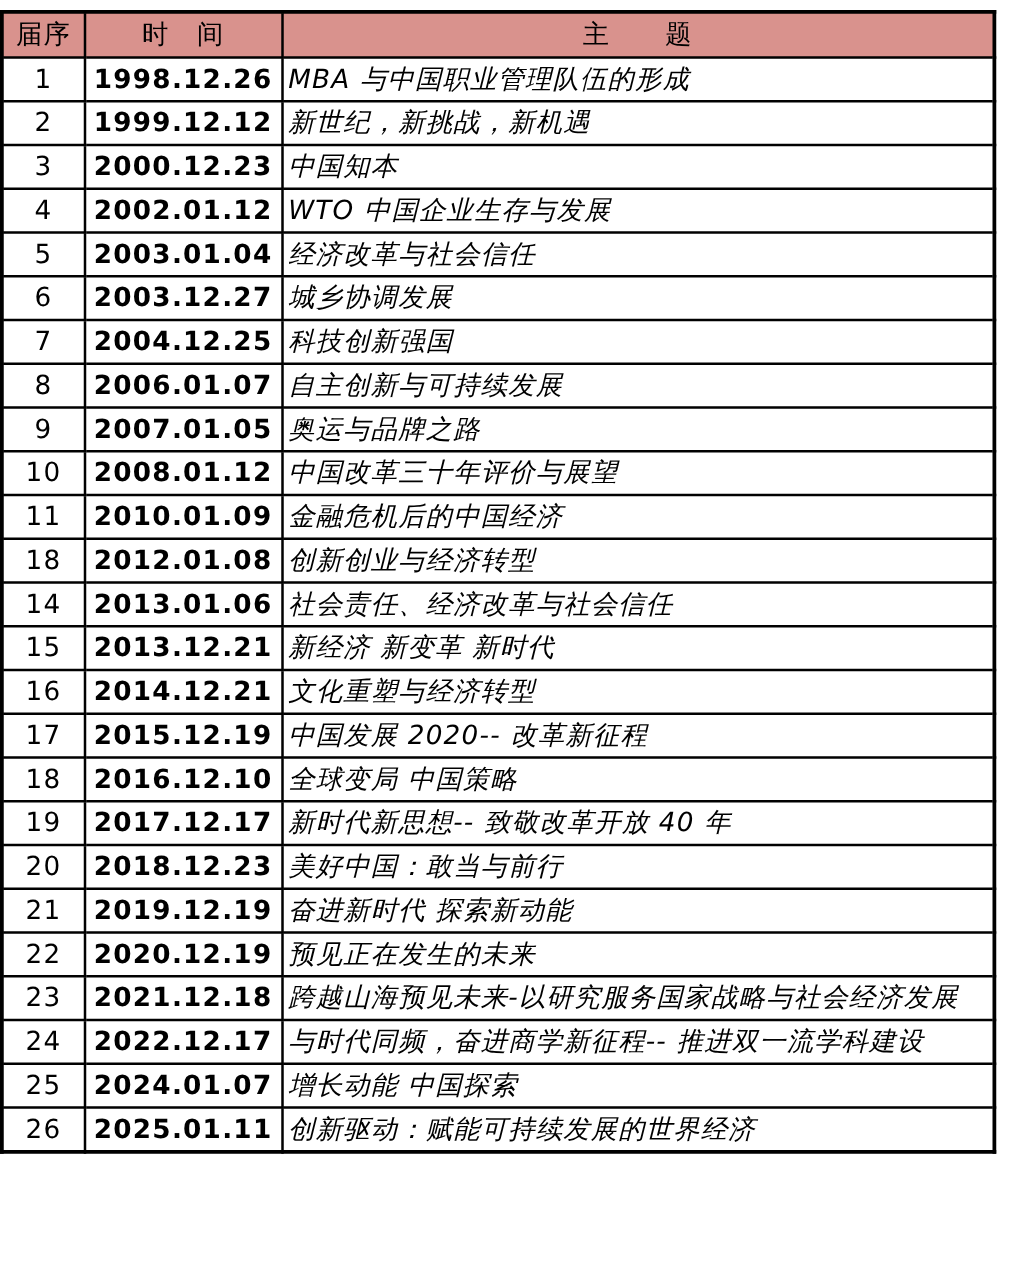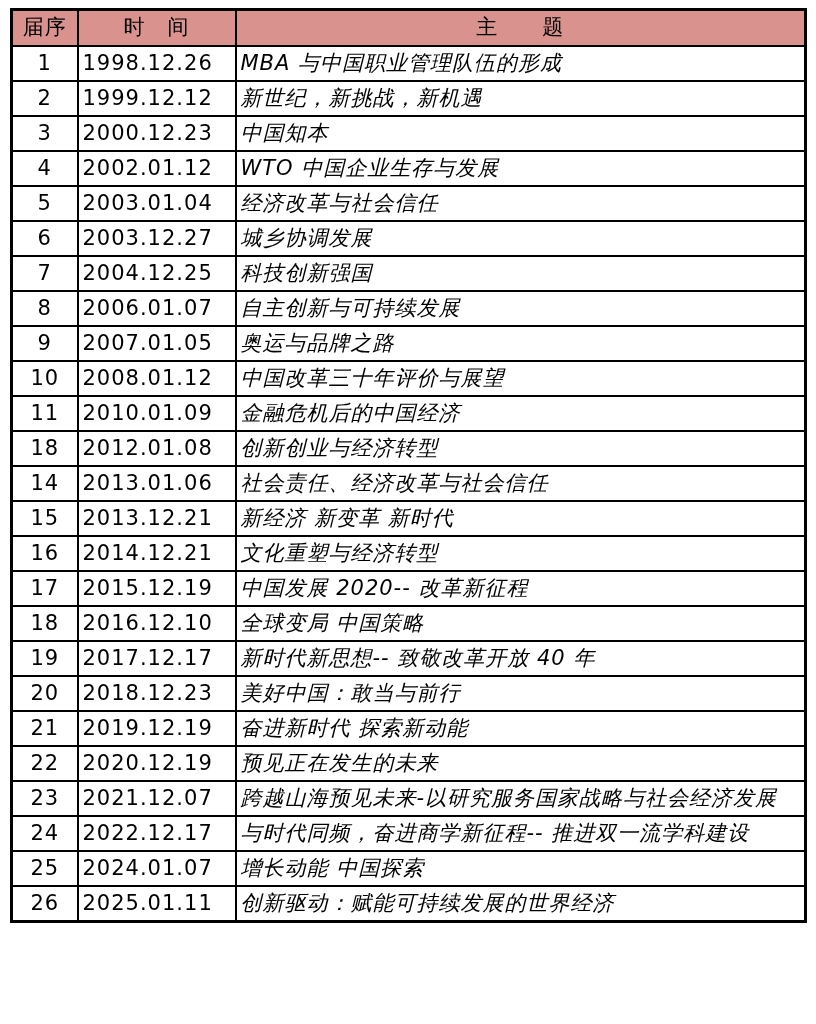--- a/index.html
+++ b/index.html
@@ -7,21 +7,21 @@
     margin: 0;
     padding: 0;
     background: #ffffff;
     font-family: "DejaVu Sans", sans-serif;
     color: #000000;
   }
   .page {
     width: 816px;
     height: 1024px;
     background: #ffffff;
-    padding: 8px 9px 8px 10px;
+    padding: 8px 9px 8px 0;
   }
   table.sessions {
     border-collapse: collapse;
     width: 797px;
     table-layout: fixed;
     border: 3px solid #000000;
   }
   table.sessions th,
   table.sessions td {
     border: 2px solid #000000;
@@ -40,22 +40,24 @@
     height: 36px;
   }
   col.col-session { width: 66px; }
   col.col-date    { width: 158px; }
   col.col-topic   { width: auto; }
   td.session {
     text-align: center;
     letter-spacing: 2px;
   }
   td.date {
+    text-align: center;
     letter-spacing: 2px;
     white-space: nowrap;
+    font-weight: bold;
   }
   td.topic {
     text-align: left;
     padding-left: 11px;
     padding-right: 8px;
     font-style: italic;
   }
 </style>
 </head>
 <body>
@@ -175,21 +177,21 @@
           <td class="date">2019.12.19</td>
           <td class="topic">奋进新时代 探索新动能</td>
         </tr>
         <tr>
           <td class="session">22</td>
           <td class="date">2020.12.19</td>
           <td class="topic">预见正在发生的未来</td>
         </tr>
         <tr>
           <td class="session">23</td>
-          <td class="date">2021.12.07</td>
+          <td class="date">2021.12.18</td>
           <td class="topic">跨越山海预见未来-以研究服务国家战略与社会经济发展</td>
         </tr>
         <tr>
           <td class="session">24</td>
           <td class="date">2022.12.17</td>
           <td class="topic">与时代同频，奋进商学新征程-- 推进双一流学科建设</td>
         </tr>
         <tr>
           <td class="session">25</td>
           <td class="date">2024.01.07</td>

